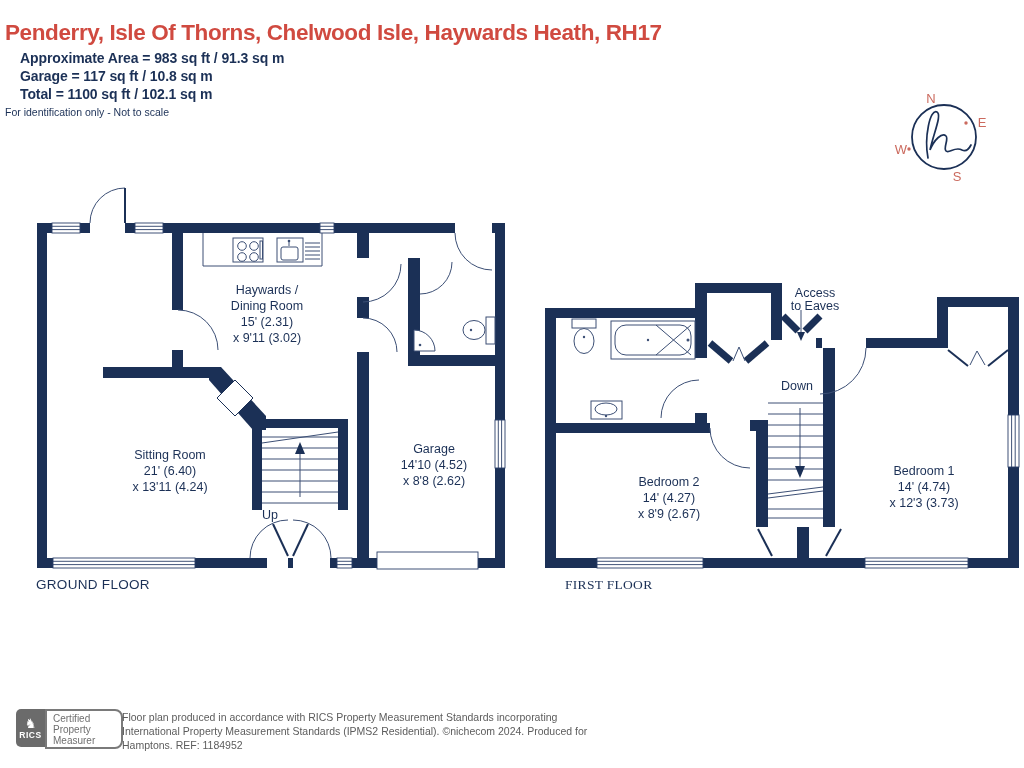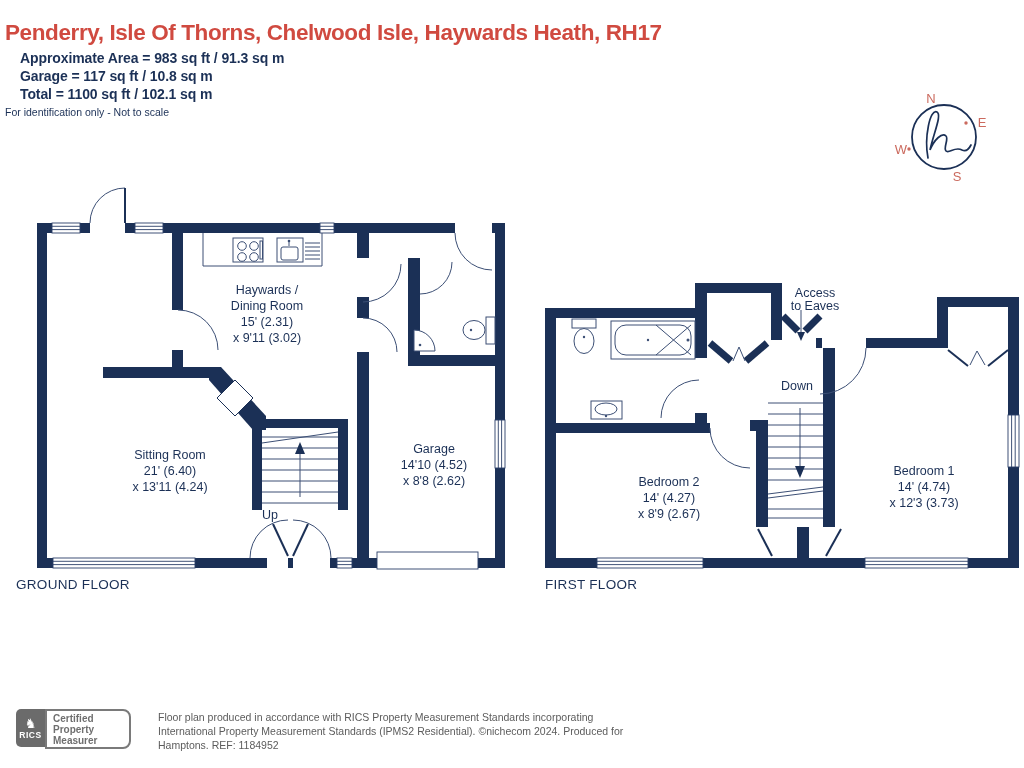--- a/index.html
+++ b/index.html
@@ -26,23 +26,23 @@
   .leaf{stroke:#1b3056;stroke-width:2;fill:none;}
   .thickleaf{stroke:#1b3056;stroke-width:7;fill:none;}
   .arrow{fill:#1b3056;}
   
   .rics-box{position:absolute;left:16px;top:709px;width:29px;height:38px;background:#6b6b6b;
             border-radius:5px 0 0 5px;display:flex;flex-direction:column;align-items:center;
             justify-content:center;color:#ffffff;}
   .rics-lion{font-size:13px;line-height:13px;}
   .rics-word{font-size:8.5px;font-weight:bold;letter-spacing:0.5px;}
   .cpm-box{position:absolute;left:45px;top:709px;width:64px;height:32px;background:#ffffff;
-           border:2px solid #7a7a7a;border-radius:0 8px 8px 0;padding:2px 12px 2px 6px;
-           font-size:10px;font-weight:bold;color:#6f6f6f;line-height:11px;}
-  .foot-note{position:absolute;left:122px;top:710px;font-size:10.5px;color:#5c5c5c;line-height:14px;white-space:nowrap;padding-left:36px;}
+           border:2px solid #7a7a7a;border-radius:0 8px 8px 0;padding:2px 4px 2px 6px;
+           font-size:10px;font-weight:normal;color:#6f6f6f;line-height:11px;}
+  .foot-note{position:absolute;left:122px;top:710px;font-size:10.5px;color:#5c5c5c;line-height:14px;white-space:nowrap;}
 </style>
 </head>
 <body>
 
 <div id="canvas">
 
   <div class="title">Penderry, Isle Of Thorns, Chelwood Isle, Haywards Heath, RH17</div>
   <div class="area-line" style="top:50px;">Approximate Area = 983 sq ft / 91.3 sq m</div>
   <div class="area-line" style="top:68px;text-align:right;">Garage = 117 sq ft / 10.8 sq m</div>
   <div class="area-line" style="top:86px;">Total = 1100 sq ft / 102.1 sq m</div>
@@ -261,40 +261,40 @@
     <div>x 13'11 (4.24)</div>
   </div>
   <div class="room-label" style="left:434px;top:441px;">
     <div>Garage</div>
     <div>14'10 (4.52)</div>
     <div>x 8'8 (2.62)</div>
   </div>
   <div class="room-label" style="left:270px;top:507px;">
     <div>Up</div>
   </div>
-  <div class="floor-label" style="left:16px;top:577px;">GROUND FLOOR</div>
+  <div class="floor-label" style="left:36px;top:577px;">GROUND FLOOR</div>
 
   <div class="small-label" style="left:815px;top:287px;">
     <div>Access</div>
     <div>to Eaves</div>
   </div>
   <div class="room-label" style="left:797px;top:358px;margin-top:20px;">
     <div>Down</div>
   </div>
   <div class="room-label" style="left:924px;top:435px;margin-top:28px;">
     <div>Bedroom 1</div>
     <div>14' (4.74)</div>
     <div>x 12'3 (3.73)</div>
   </div>
   <div class="room-label" style="left:669px;top:474px;">
     <div>Bedroom 2</div>
     <div>14' (4.27)</div>
     <div>x 8'9 (2.67)</div>
   </div>
-  <div class="floor-label" style="left:545px;top:577px;">FIRST FLOOR</div>
+  <div class="floor-label" style="left:565px;top:577px;font-family:Liberation Serif, serif;">FIRST FLOOR</div>
 
   <div class="rics-box">
     <div class="rics-lion">♞</div>
     <div class="rics-word">RICS</div>
   </div>
   <div class="cpm-box">
     <div>Certified</div>
     <div>Property</div>
     <div>Measurer</div>
   </div>

